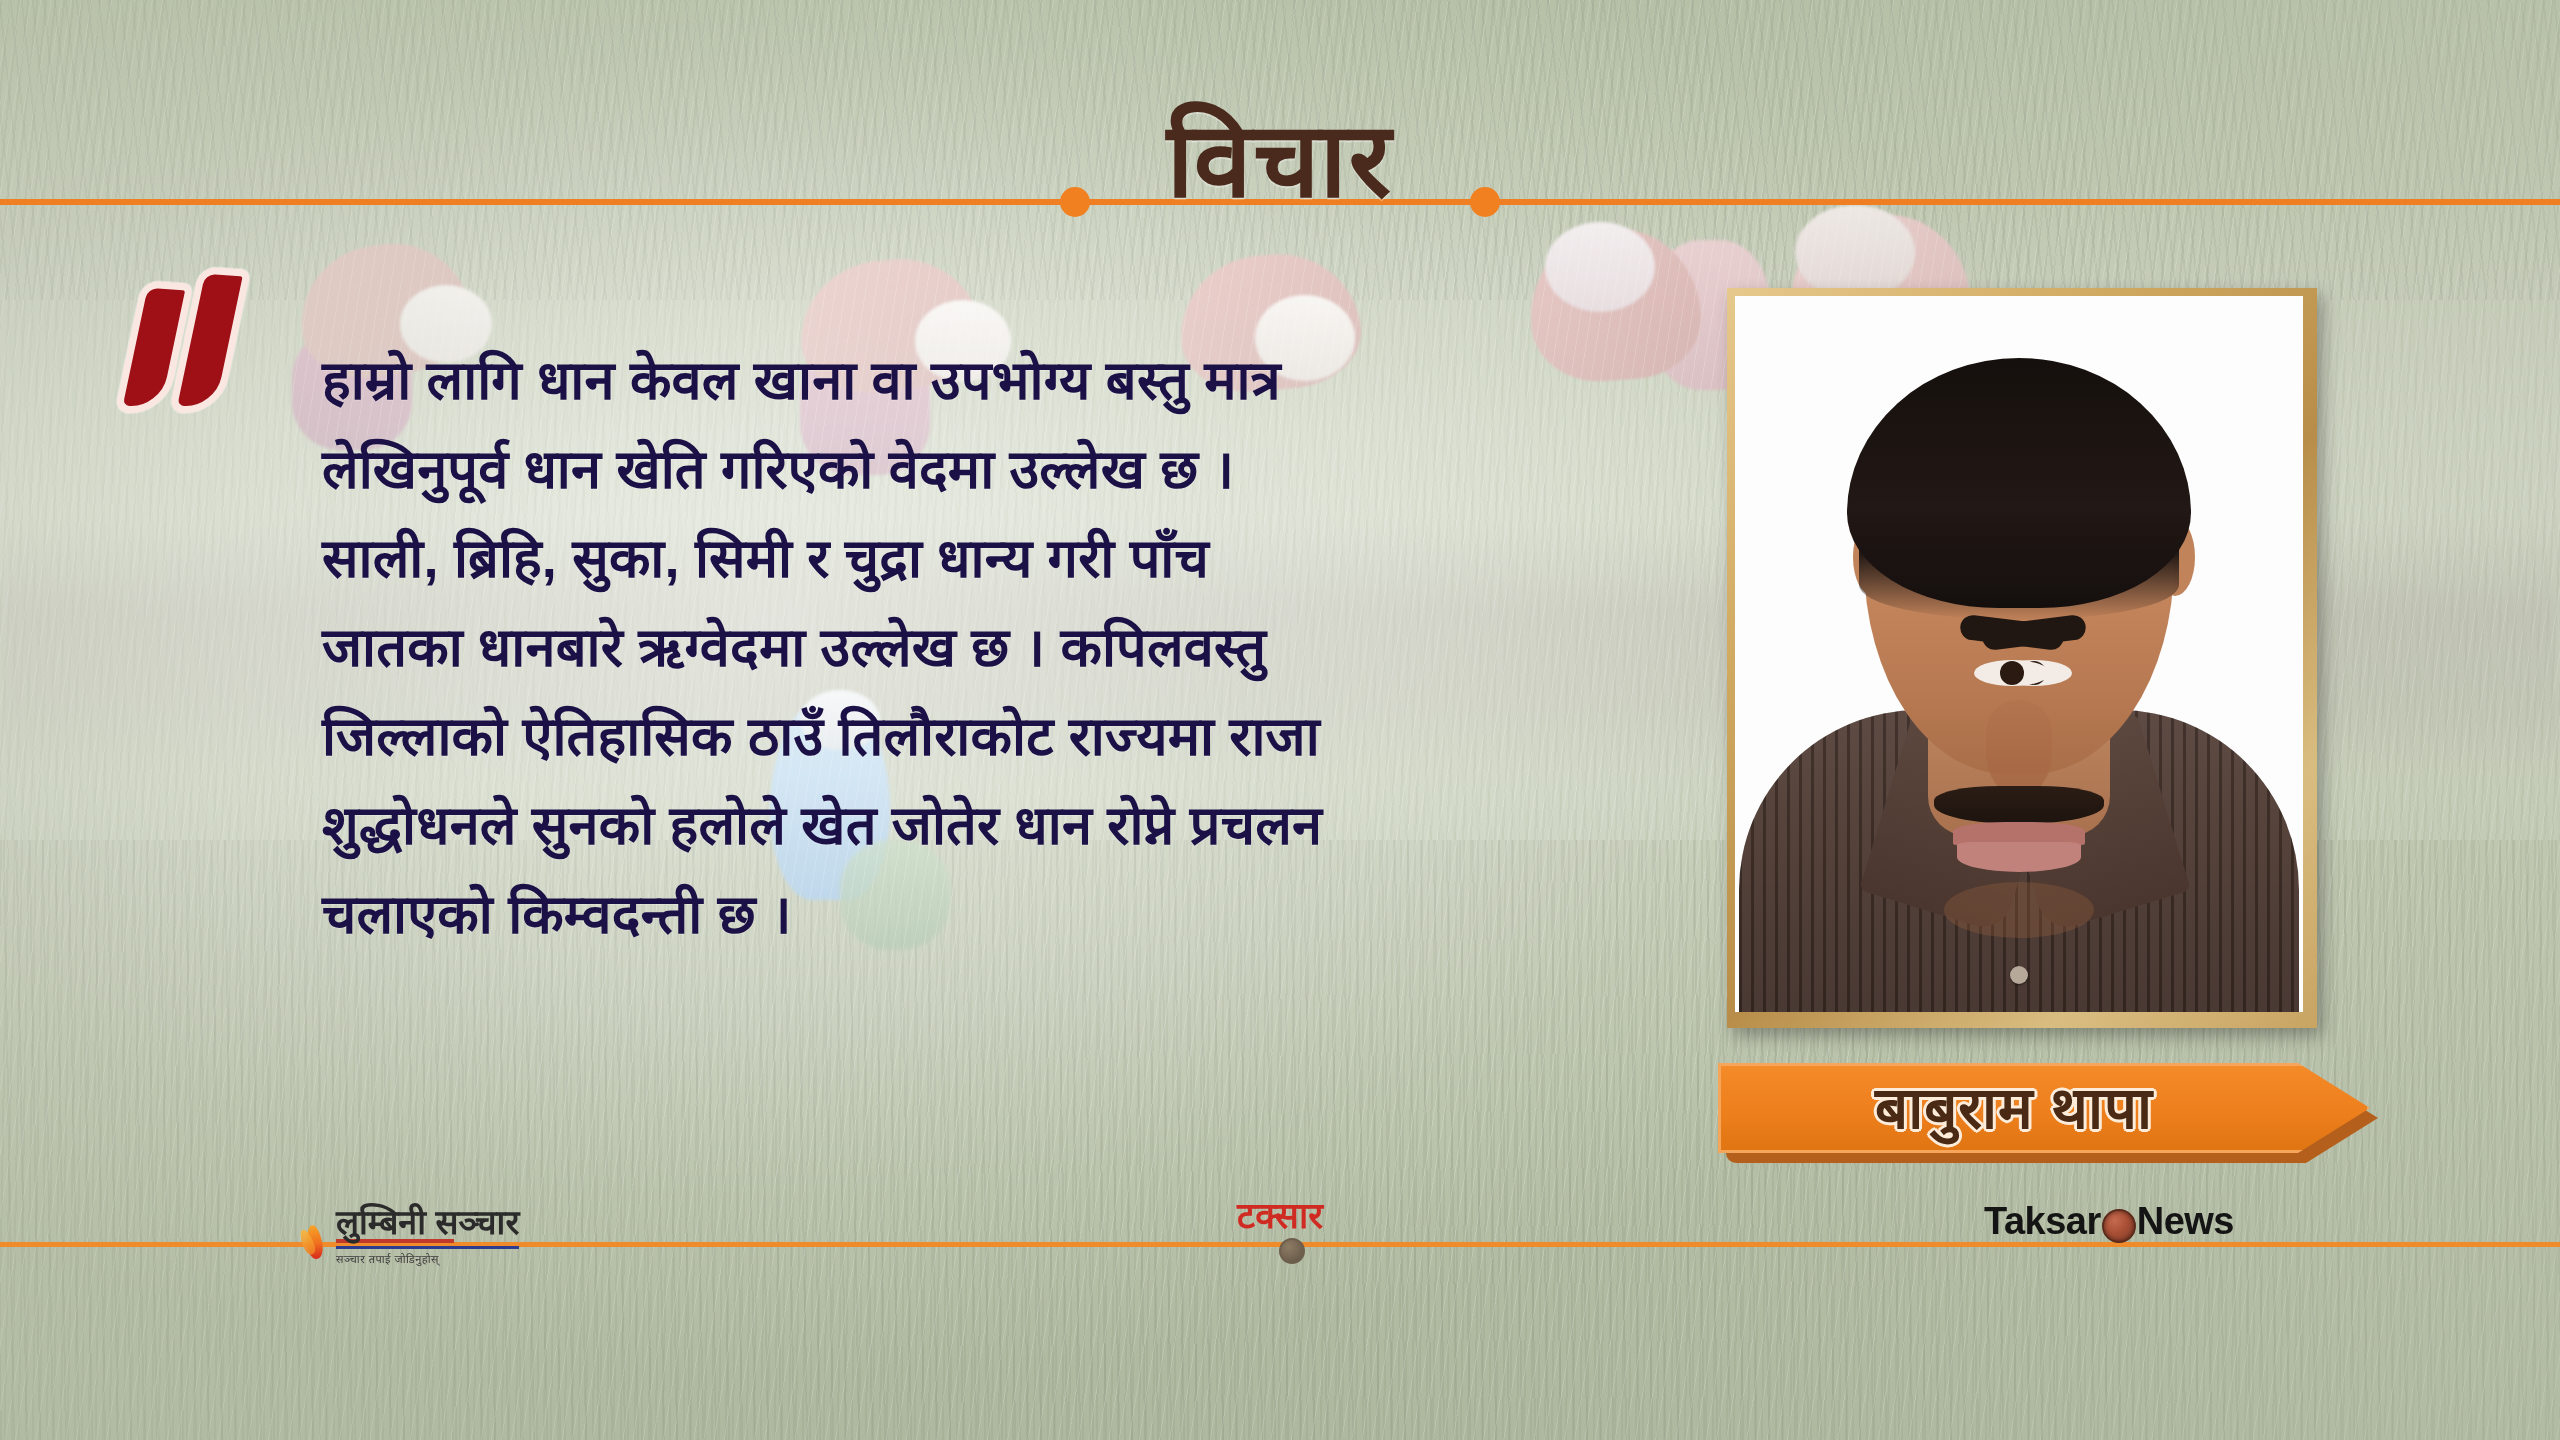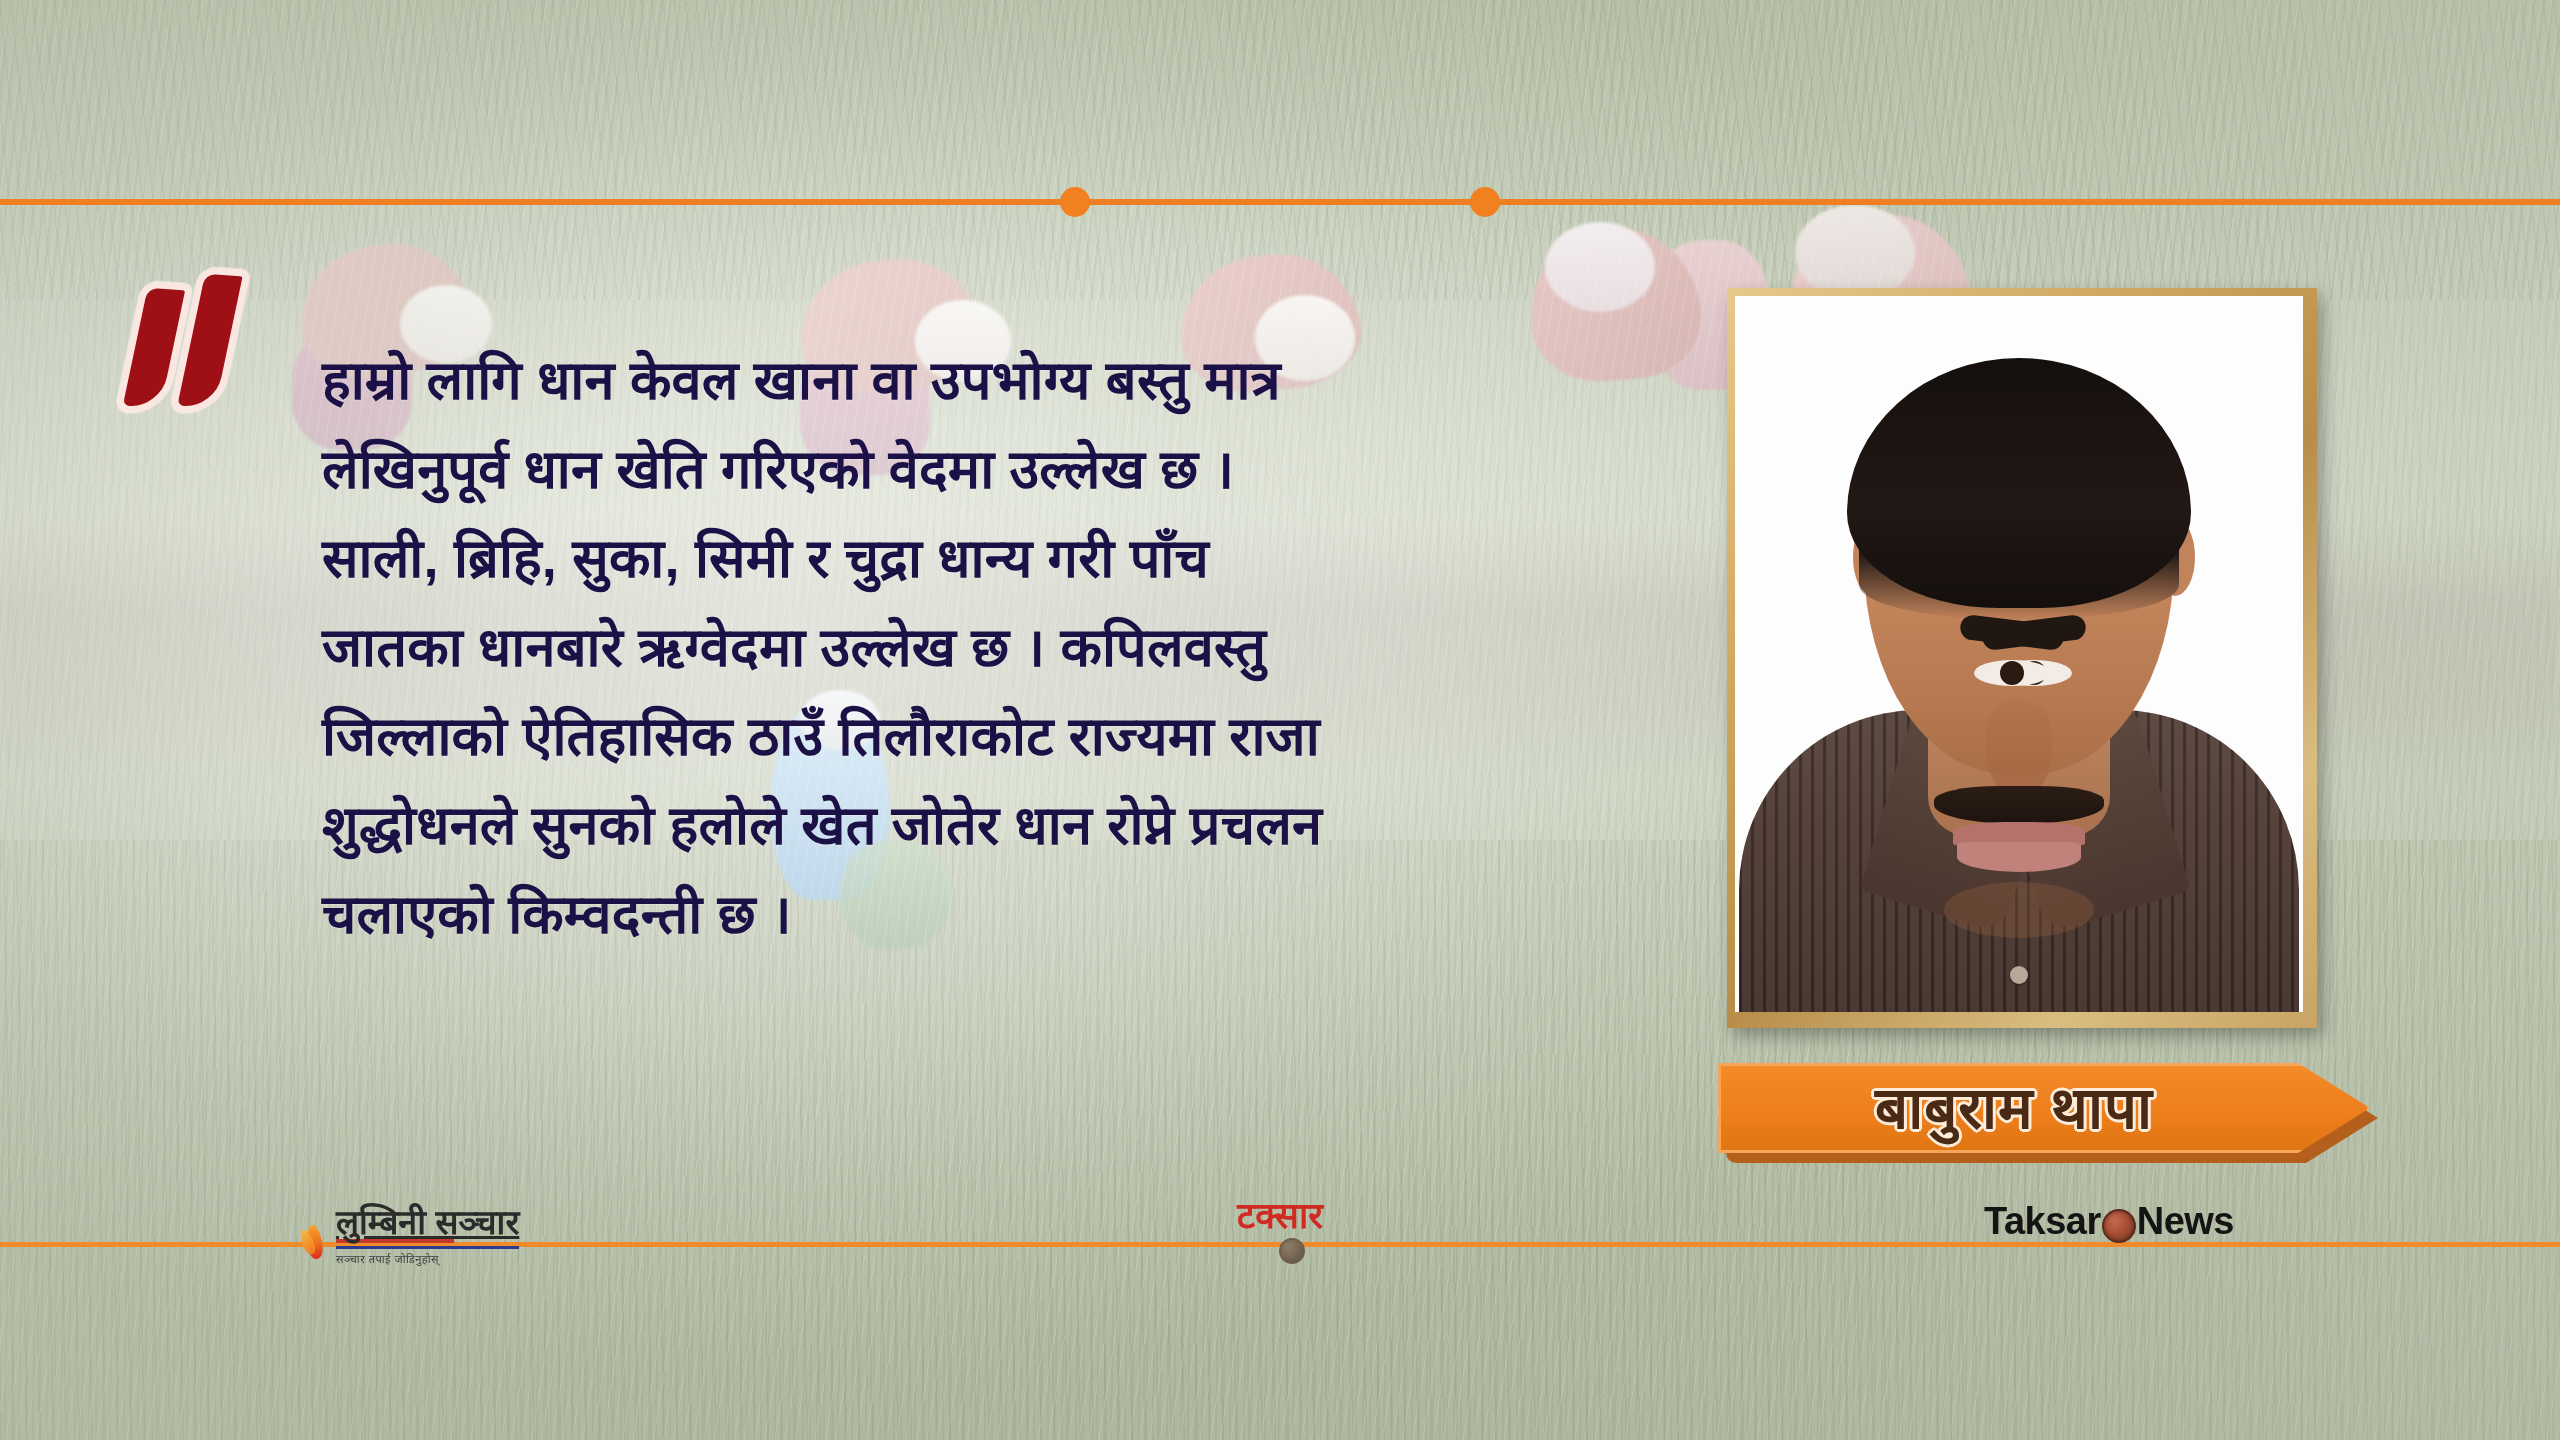--- a/index.html
+++ b/index.html
@@ -256,21 +256,21 @@
     transform:rotate(-8deg);
   }
   .flame i{
     position:absolute;left:2px;bottom:4px;width:11px;height:26px;
     background:linear-gradient(180deg,#f9b93c,#ef7e22);
     border-radius:50% 50% 40% 40%/60% 60% 40% 40%;
     transform:rotate(-22deg);opacity:.9;
   }
   .lum-text{
     font-family:"Liberation Sans", sans-serif;
-    font-weight:bold;font-size:34px;color:#2b2b2b;line-height:1;text-decoration:underline;
+    font-weight:bold;font-size:34px;color:#2b2b2b;line-height:1;
   }
   .lum-tag{
     font-family:"Liberation Sans", sans-serif;
     font-size:11px;color:#3a3a3a;letter-spacing:.5px;margin-top:3px;
     border-top:3px solid #2d3c8e;padding-top:2px;
   }
   .lum-tag-bar{width:118px;height:4px;background:#c0392b;margin-bottom:2px;}
 
   .logo-taksar-np{
     position:absolute;left:0;right:0;top:1198px;text-align:center;
@@ -333,20 +333,21 @@
 
     <div class="bg-rain"></div>
     <div class="bg-haze"></div>
     <div class="bg-vignette"></div>
   </div>
 
   <div class="top-rule"></div>
   <div class="top-rule-gap"></div>
   <div class="dot dot-left"></div>
   <div class="dot dot-right"></div>
+  <div class="kicker">विचार</div>
 
   <div class="quote-mark">
     <div class="qm-bar a"></div>
     <div class="qm-bar b"></div>
   </div>
 
   <div class="quote-body">
     <span class="line">हाम्रो लागि धान केवल खाना वा उपभोग्य बस्तु मात्र</span>
     <span class="line">लेखिनुपूर्व धान खेति गरिएको वेदमा उल्लेख छ ।</span>
     <span class="line">साली, ब्रिहि, सुका, सिमी र  चुद्रा धान्य गरी पाँच</span>

